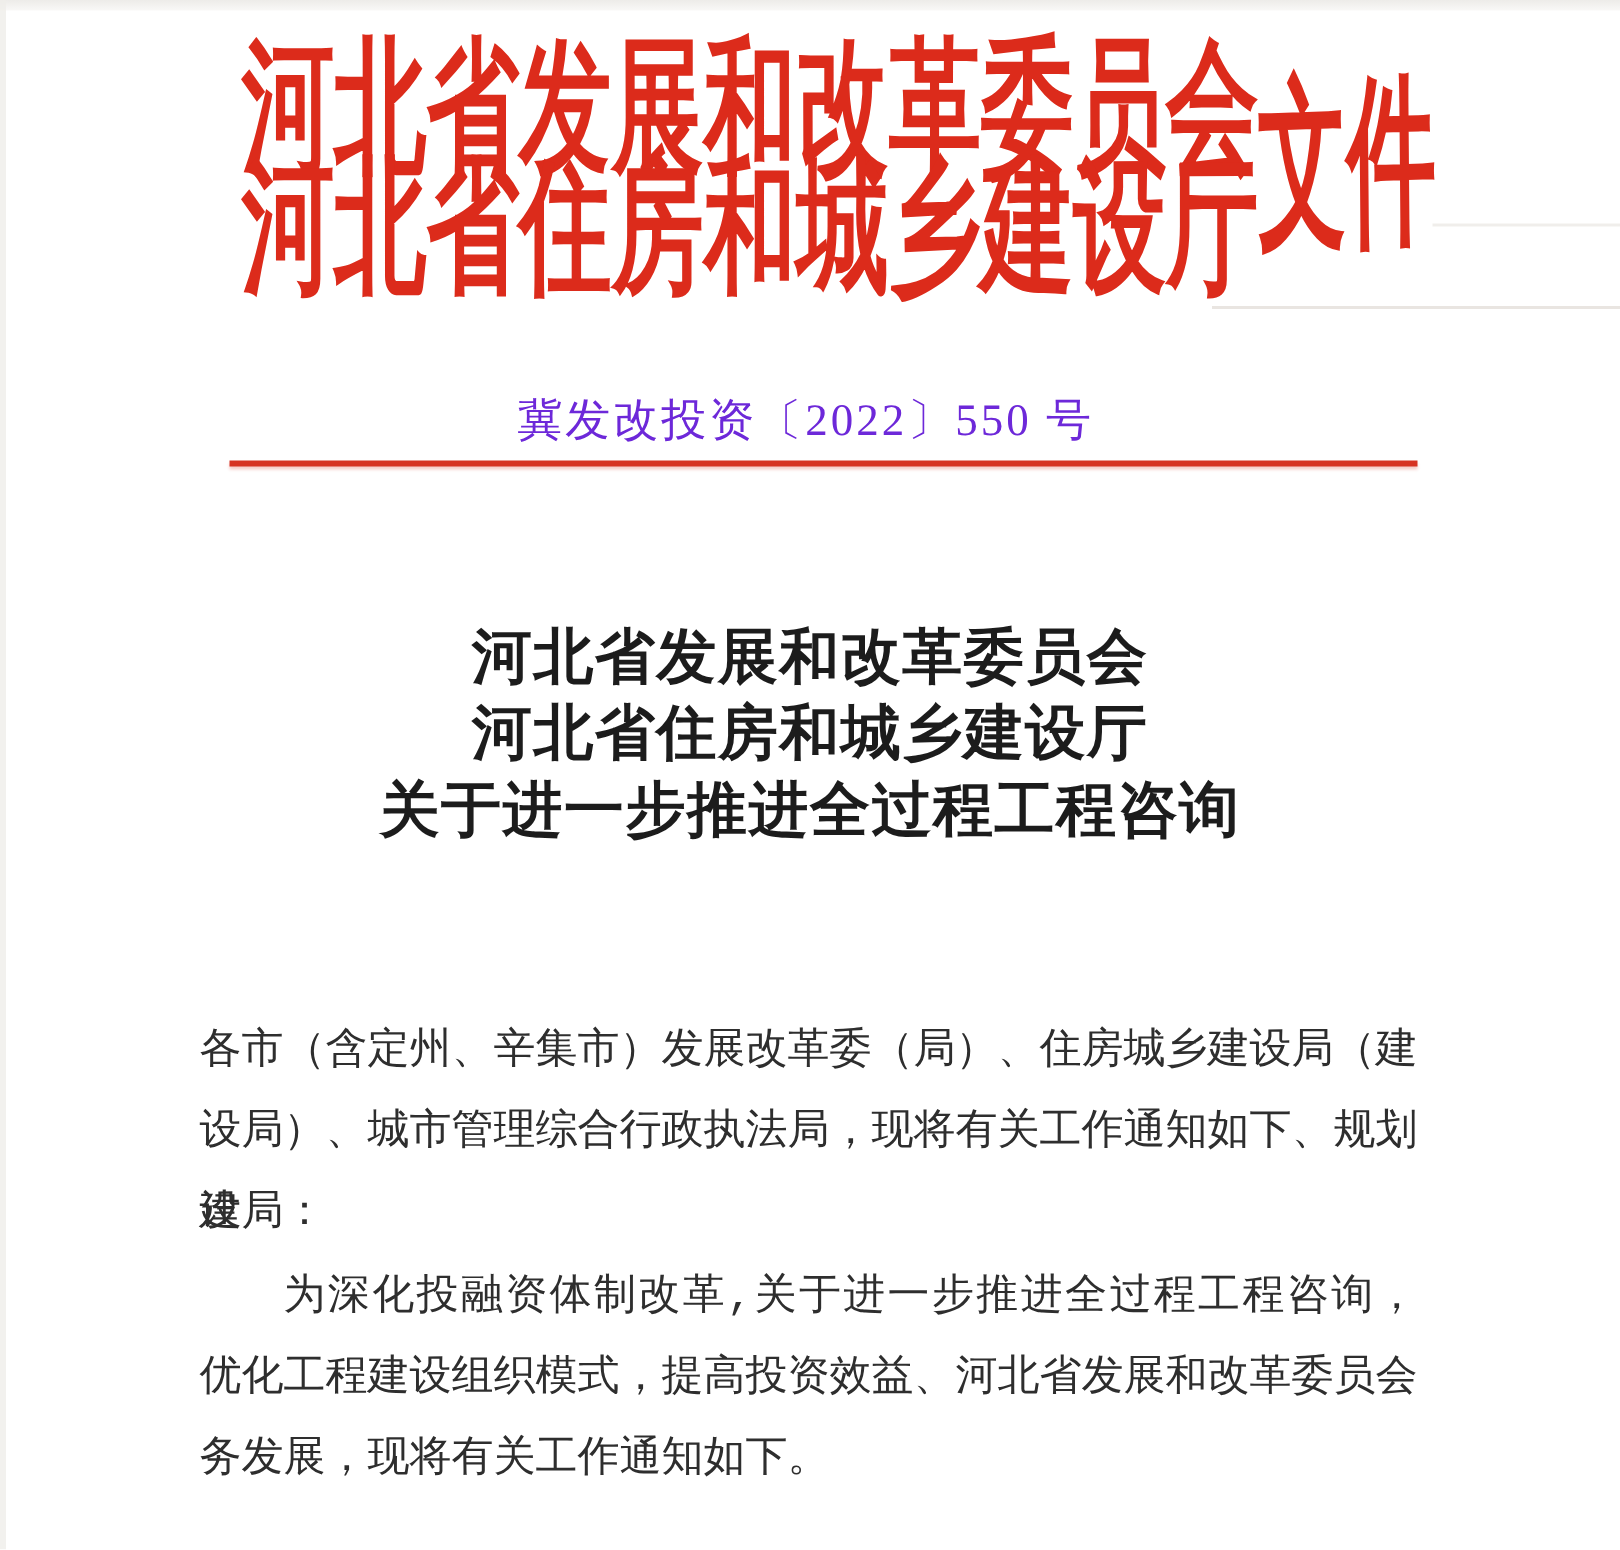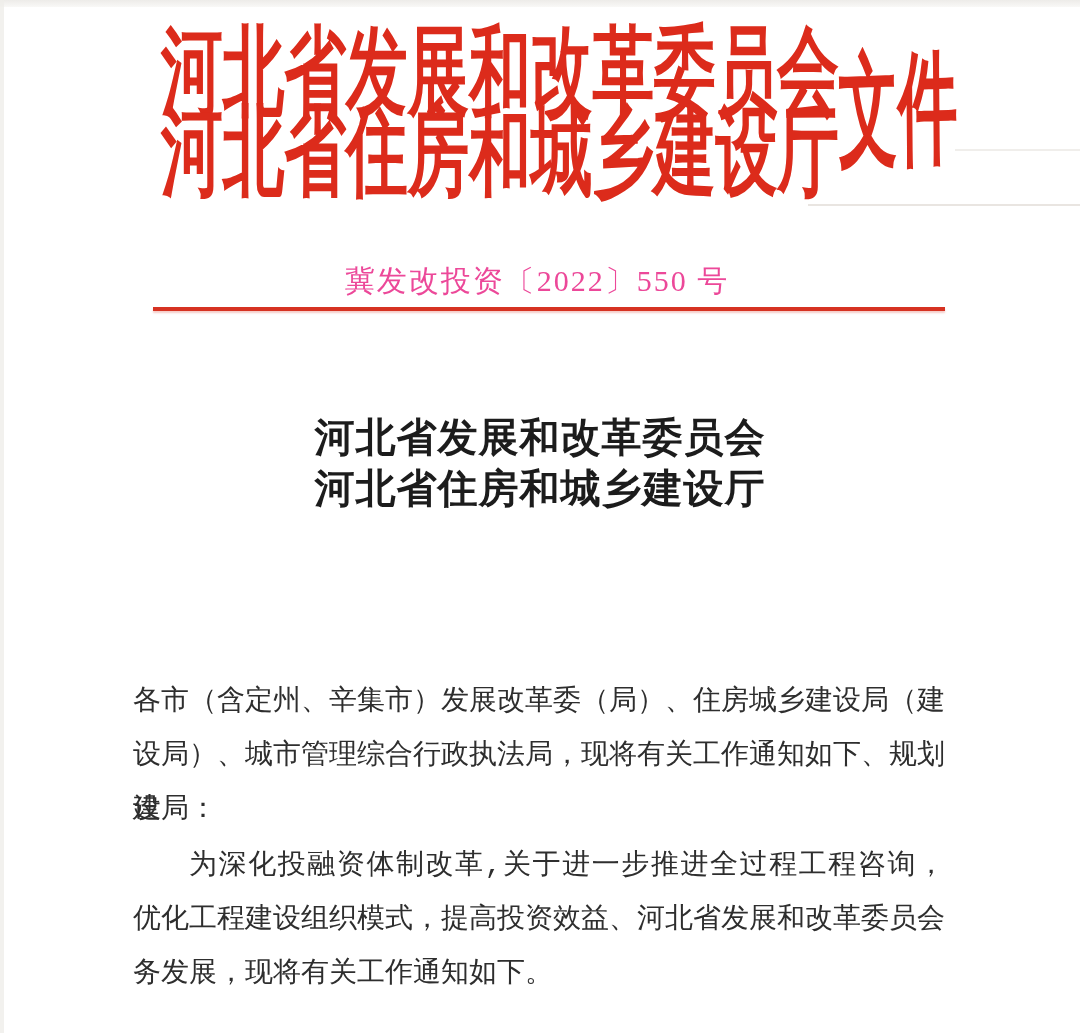--- a/index.html
+++ b/index.html
@@ -48,21 +48,21 @@
     font-weight: bold; font-size: 112px; line-height: 112px;
     white-space: nowrap;
     transform: scale(0.53, 1.10) rotate(-1deg);
     transform-origin: left top;
   }
 
   .doc-number {
     position: absolute; left: 0; top: 262px; width: 1074px;
     text-align: center;
     font-size: 30px; line-height: 38px;
-    color: #ec4899;
+    color: #6d28d9;
     letter-spacing: 2px;
   }
 
   .red-rule {
     position: absolute; left: 153px; top: 307px;
     width: 792px; height: 4px;
     background: var(--rule-red);
     box-shadow: 0 2px 2px rgba(214, 50, 34, 0.25);
   }
 
@@ -106,20 +106,21 @@
   </div>
   <div class="doc-mark">文件</div>
 
   <div class="doc-number">冀发改投资〔2022〕550 号</div>
 
   <div class="red-rule"></div>
 
   <div class="title-block">
     <div class="title-line">河北省发展和改革委员会</div>
     <div class="title-line">河北省住房和城乡建设厅</div>
+    <div class="title-line">关于进一步推进全过程工程咨询</div>
   </div>
 
   <div class="body-block">
     <div class="body-line fill">各市（含定州、辛集市）发展改革委（局）、住房城乡建设局（建</div>
     <div class="body-line fill">设局）、城市管理综合行政执法局，现将有关工作通知如下、规划建</div>
     <div class="body-line plain">设局：</div>
     <div class="body-line fill indent">为深化投融资体制改革,关于进一步推进全过程工程咨询，</div>
     <div class="body-line fill">优化工程建设组织模式，提高投资效益、河北省发展和改革委员会</div>
     <div class="body-line plain">务发展，现将有关工作通知如下。</div>
   </div>

